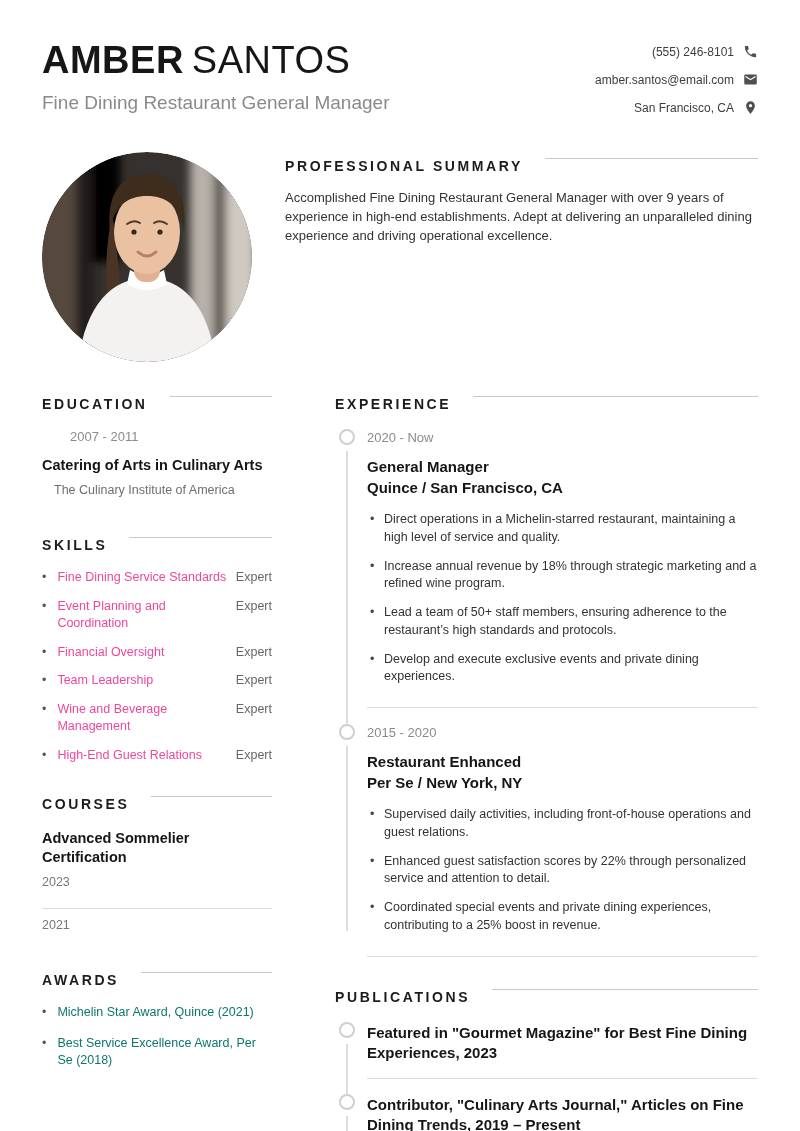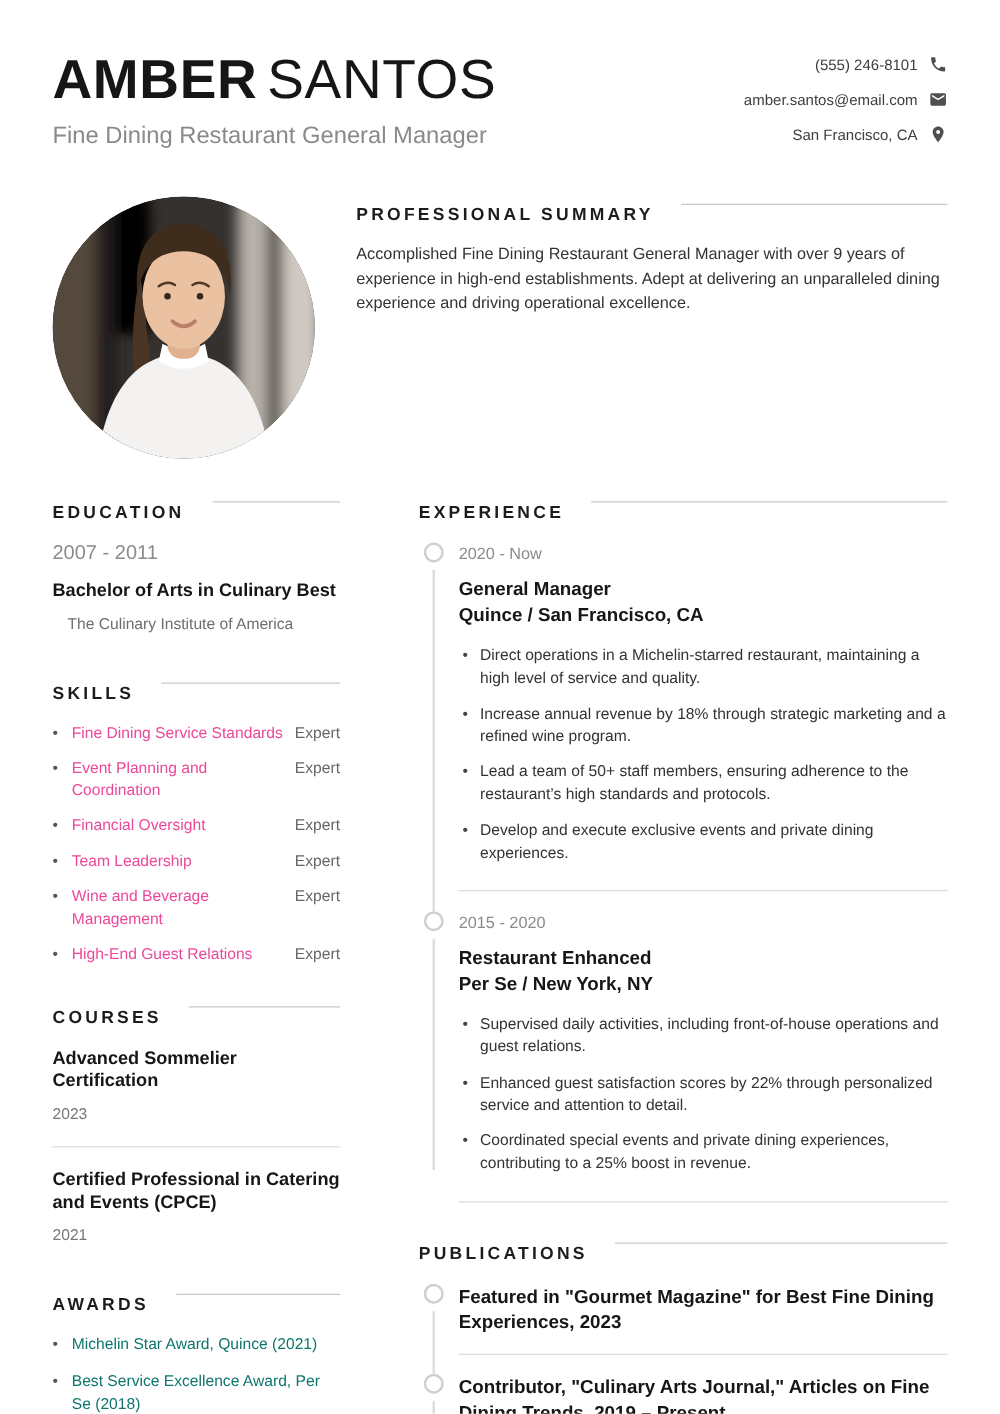--- a/index.html
+++ b/index.html
@@ -6,21 +6,21 @@
   html, body { background: #ffffff; }
   body {
     width: 800px; height: 1131px; overflow: hidden;
     font-family: "Liberation Sans", sans-serif;
     color: #333;
   }
   .page { padding: 40px 42px 0 42px; }
 
   
   .header { display: flex; justify-content: space-between; align-items: flex-start; }
-  .name { font-size: 44px; letter-spacing: .5px; color: #161616; line-height: 1.1; }
+  .name { font-size: 38px; letter-spacing: .5px; color: #161616; line-height: 1.1; }
   .name .first { font-weight: 800; }
   .name .last { font-weight: 400; margin-left: 8px; }
   .job-title { margin-top: 10px; font-size: 19px; color: #8a8a8a; font-weight: 400; }
   .contact { display: flex; flex-direction: column; align-items: flex-end; gap: 13px; padding-top: 4px; }
   .contact-row { display: flex; align-items: center; gap: 9px; font-size: 12px; color: #3d3d3d; }
   .contact-row svg { width: 15px; height: 15px; fill: #4f4f4f; flex-shrink: 0; }
 
   
   .intro { display: flex; margin-top: 37px; }
   .avatar { width: 210px; height: 210px; border-radius: 50%; overflow: hidden; flex-shrink: 0; }
@@ -35,21 +35,21 @@
     color: #1c1c1c; white-space: nowrap;
   }
   .sec-head .rule { flex: 1; height: 1px; background: #c9c9c9; }
 
   
   .columns { display: flex; margin-top: 34px; }
   .col-left { width: 230px; flex-shrink: 0; }
   .col-right { flex: 1; margin-left: 63px; }
 
   
-  .edu-dates { margin-top: 17px; font-size: 16px; color: #8b8b8b; }
+  .edu-dates { margin-top: 17px; font-size: 13px; color: #8b8b8b; margin-left: 28px; }
   .edu-degree { margin-top: 12px; font-size: 14.5px; font-weight: 700; color: #161616; line-height: 1.25; }
   .edu-school { margin-top: 9px; font-size: 12.5px; color: #6e6e6e; margin-left: 12px; }
 
   
   .skills-head { margin-top: 40px; }
   .skill-list { margin-top: 16px; }
   .skill-row { display: flex; align-items: flex-start; margin-bottom: 11px; font-size: 12.5px; }
   .dot { color: #555; margin-right: 11px; line-height: 1.35; }
   .skill-name { flex: 1; color: #ec4899; line-height: 1.4; padding-right: 6px; }
   .skill-level { color: #666; line-height: 1.4; }
@@ -175,21 +175,21 @@
 
   <div class="columns">
 
     <div class="col-left">
 
       <div class="sec-head">
         <span class="label">EDUCATION</span>
         <span class="rule"></span>
       </div>
       <div class="edu-dates">2007 - 2011</div>
-      <div class="edu-degree">Bachelor of Arts in Culinary Best</div>
+      <div class="edu-degree">Catering of Arts in Culinary Arts</div>
       <div class="edu-school">The Culinary Institute of America</div>
 
       <div class="sec-head skills-head">
         <span class="label">SKILLS</span>
         <span class="rule"></span>
       </div>
       <div class="skill-list">
         <div class="skill-row">
           <span class="dot">•</span>
           <span class="skill-name">Fine Dining Service Standards</span>
@@ -225,21 +225,20 @@
       <div class="sec-head courses-head">
         <span class="label">COURSES</span>
         <span class="rule"></span>
       </div>
       <div>
         <div class="course-title">Advanced Sommelier Certification</div>
         <div class="course-year">2023</div>
       </div>
       <hr class="col-div">
       <div>
-        <div class="course-title">Certified Professional in Catering and Events (CPCE)</div>
         <div class="course-year">2021</div>
       </div>
 
       <div class="sec-head awards-head">
         <span class="label">AWARDS</span>
         <span class="rule"></span>
       </div>
       <div class="award-list">
         <div class="award-row">
           <span class="dot">•</span>

